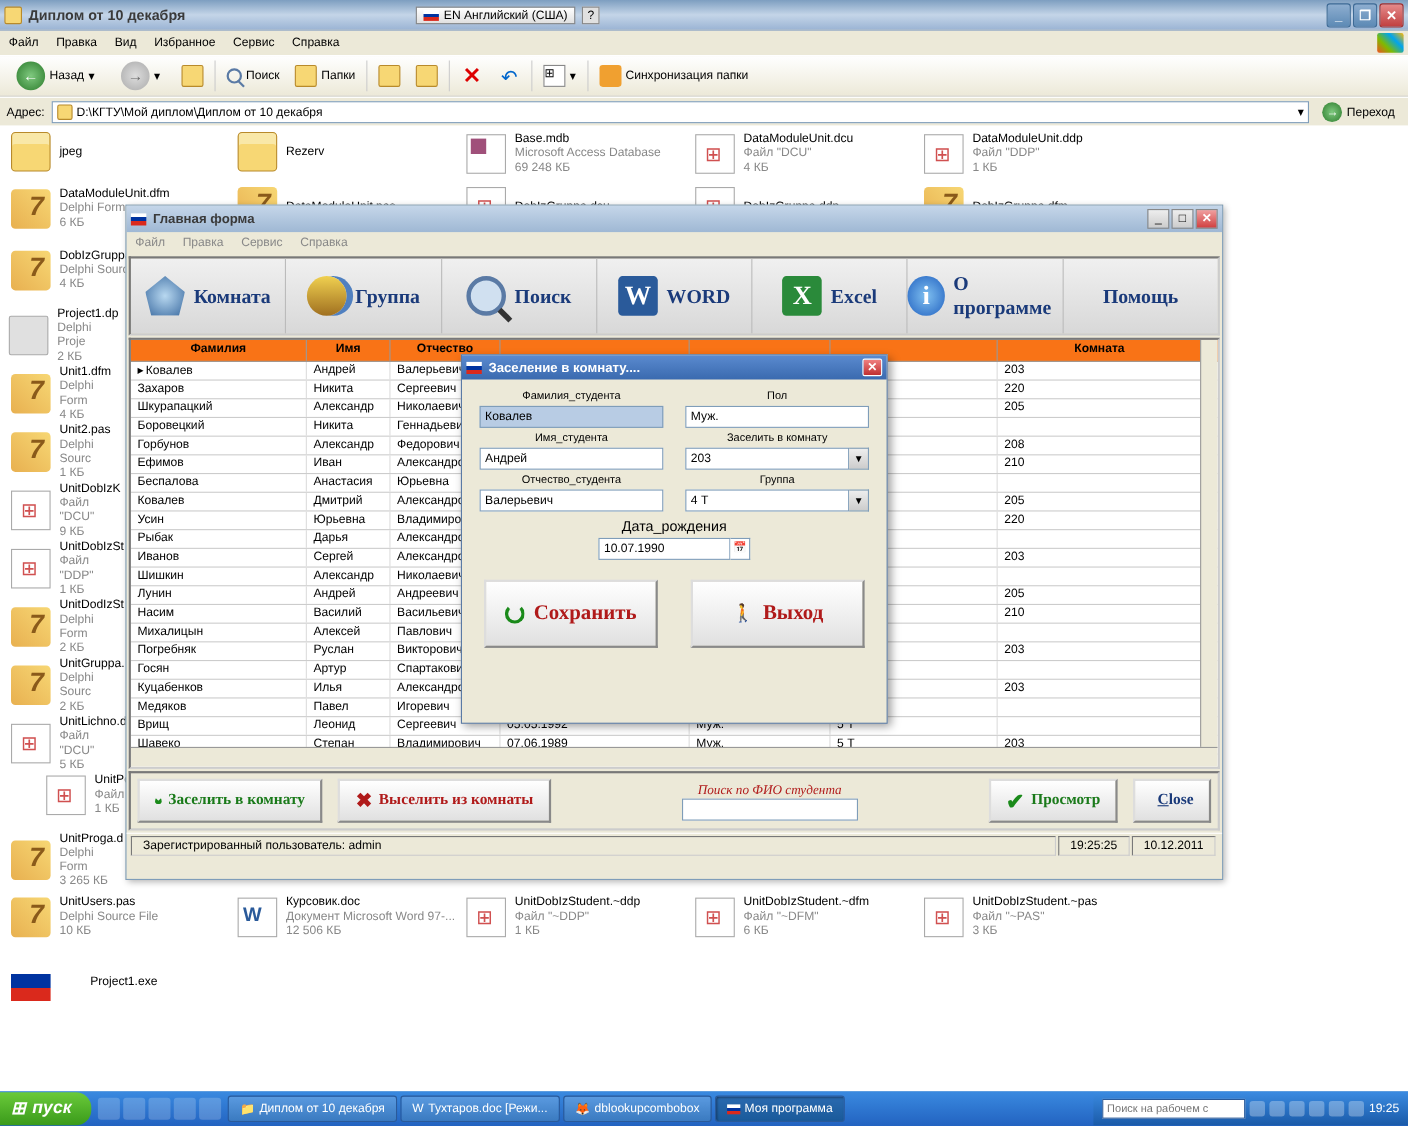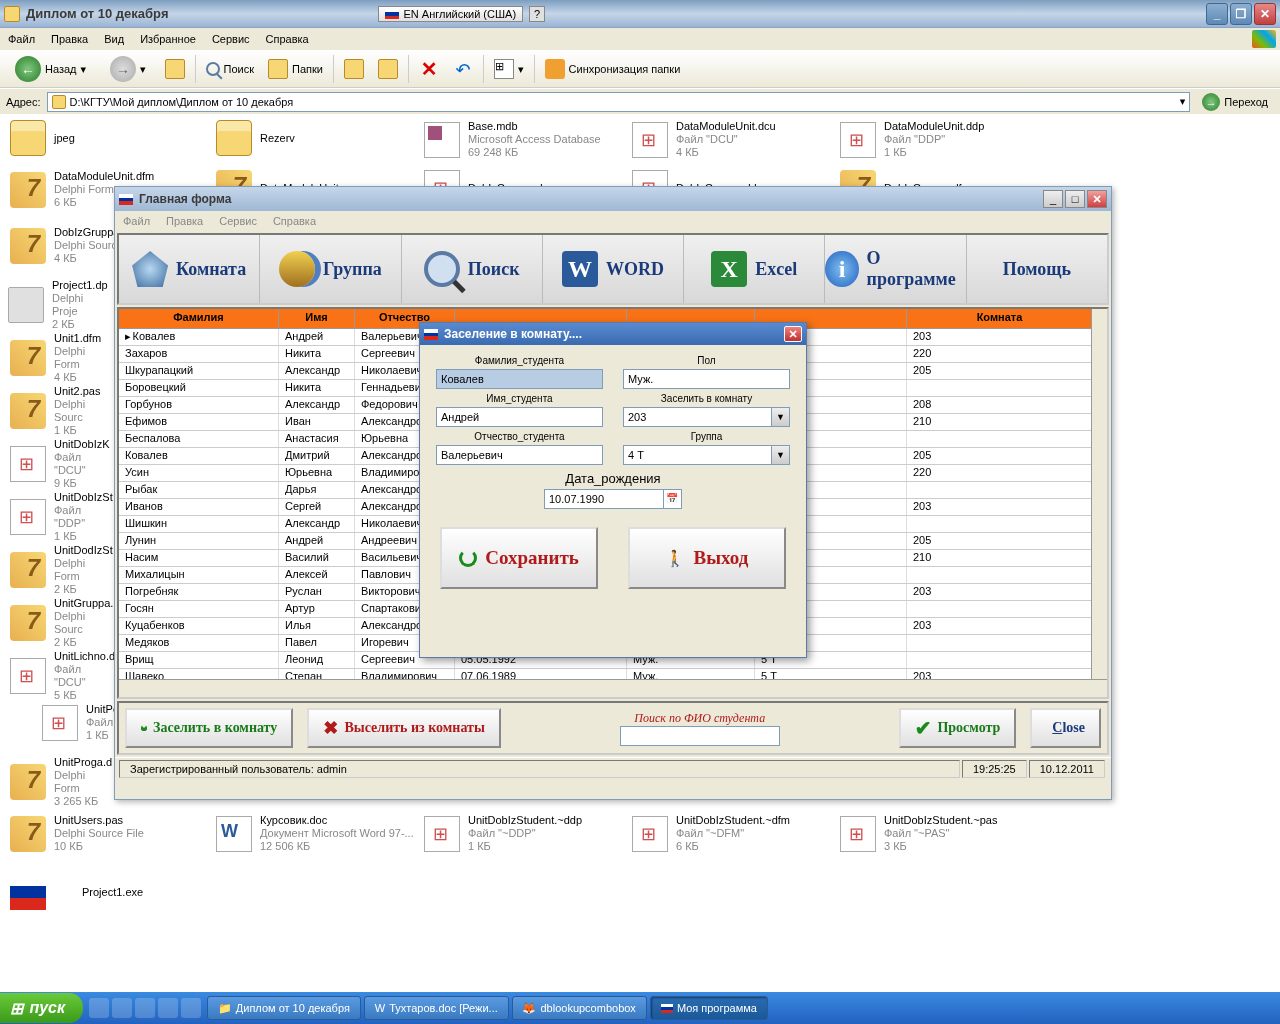--- a/index.html
+++ b/index.html
@@ -804,13 +804,23 @@
       <span>Тухтаров.doc [Режи...</span>
     </div>
   <div class="task-btn">
       <span>🦊</span>
       <span>dblookupcombobox</span>
     </div>
   <div class="task-btn active">
       <span class="flag-ru" style="display:inline-block;width:12px;height:9px;background:linear-gradient(#fff 33%,#0033a0 33% 66%,#da291c 66%);"></span>
       <span>Моя программа</span>
     </div>
+  <div class="tray">
+    <input type="text" placeholder="Поиск на рабочем с" style="">
+    <div class="i"></div>
+    <div class="i"></div>
+    <div class="i"></div>
+    <div class="i"></div>
+    <div class="i"></div>
+    <div class="i"></div>
+    <span>19:25</span>
+  </div>
 </div>
 
 </body></html>

